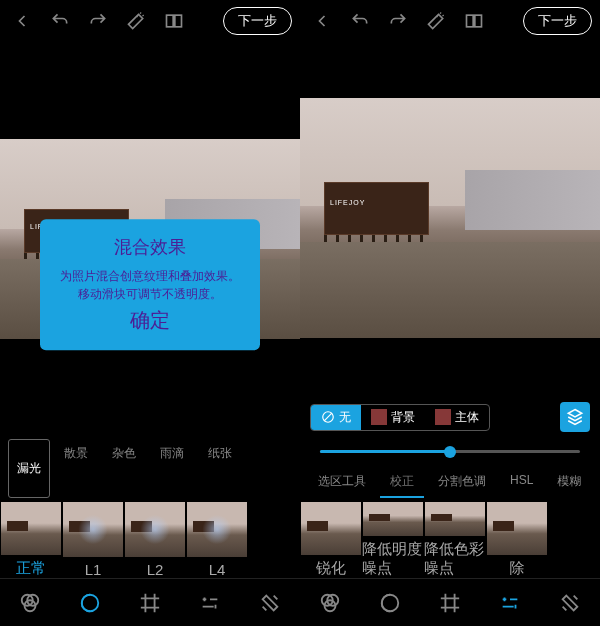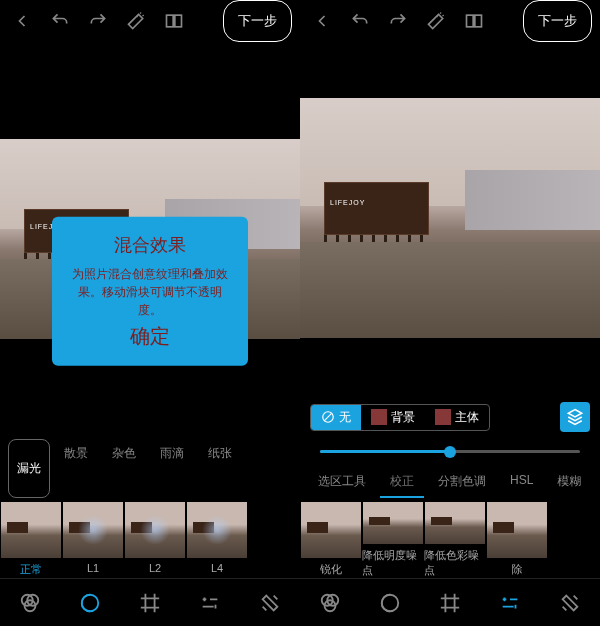--- a/index.html
+++ b/index.html
@@ -1,53 +1,53 @@
 <!DOCTYPE html>
 <html><head>
 <meta charset="utf-8">
 <style>
 *{margin:0;padding:0;box-sizing:border-box;font-family:sans-serif}
 body{background:#fff;display:flex;width:600px;height:626px;overflow:hidden}
 .screen{width:300px;height:626px;background:#000;position:relative;display:flex;flex-direction:column}
-.topbar{height:42px;display:flex;padding:0 8px;gap:12px}
+.topbar{height:42px;display:flex;align-items:center;padding:0 8px;gap:12px}
 .topbar-left{display:flex;align-items:center;gap:10px;flex:1}
 .icon-btn{width:28px;height:28px;display:flex;align-items:center;justify-content:center;color:#888;cursor:pointer}
 .icon-btn svg{width:20px;height:20px}
 .next-btn{border:1.5px solid #fff;color:#fff;padding:4px 14px;border-radius:16px;font-size:13px;cursor:pointer;background:none}
 .canvas{flex:1;position:relative;display:flex;align-items:center;justify-content:center;overflow:hidden}
 .photo{width:100%;height:200px;background:linear-gradient(180deg,#d8c9c7 0%,#c8b8b6 35%,#b8a8a2 45%,#8a7a70 55%,#6a5a4e 70%,#4a3e36 100%);position:relative}
 .sky{position:absolute;left:0;right:0;top:0;height:45%;background:linear-gradient(180deg,#d8cdc8,#c9bcb5)}
 .buildings{position:absolute;right:0;top:30%;width:45%;height:25%;background:linear-gradient(90deg,#a8a4a8,#b8b4b8)}
 .container-box{position:absolute;left:8%;top:35%;width:35%;height:22%;background:#3a2418;border:1px solid #5a3a28}
 .container-text{position:absolute;left:10%;top:42%;font-size:7px;color:#fff;letter-spacing:1px}
 .water{position:absolute;left:0;right:0;bottom:0;height:40%;background:linear-gradient(180deg,#7a6e62,#5a4e42)}
 .pillars{position:absolute;left:8%;top:57%;width:35%;height:15%;background:repeating-linear-gradient(90deg,#2a1e14 0,#2a1e14 3px,transparent 3px,transparent 12px)}
-.popup{position:absolute;background:#1ba3e0;color:#7f1d1d;padding:16px 20px;border-radius:6px;text-align:center;width:196px;top:50%;left:50%;transform:translate(-50%,-15%)}
+.popup{position:absolute;background:#1ba3e0;color:#4c1d95;padding:16px 20px;border-radius:6px;text-align:center;width:220px;top:50%;left:50%;transform:translate(-50%,-15%)}
 .popup-title{font-size:18px;margin-bottom:8px}
 .popup-body{font-size:12px;line-height:1.5;margin-bottom:4px}
 .popup-ok{font-size:20px;cursor:pointer;display:inline-block}
 .mask-row{display:flex;align-items:center;padding:8px 10px;gap:6px}
 .mask-pill{display:flex;align-items:center;border:1px solid #555;border-radius:4px;overflow:hidden}
 .mask-opt{display:flex;align-items:center;gap:4px;padding:4px 10px;font-size:12px;color:#fff;cursor:pointer}
 .mask-opt.active{background:#1ba3e0}
 .mask-thumb{width:16px;height:16px;background:#863838}
 .layers-btn{margin-left:auto;width:30px;height:30px;background:#1ba3e0;border-radius:4px;display:flex;align-items:center;justify-content:center;cursor:pointer}
 .slider-row{padding:10px 20px;display:flex;align-items:center}
 .slider{flex:1;height:3px;background:#555;position:relative;border-radius:2px}
 .slider-fill{position:absolute;left:0;height:100%;background:#1ba3e0;width:50%;border-radius:2px}
 .slider-knob{position:absolute;left:50%;top:50%;transform:translate(-50%,-50%);width:12px;height:12px;background:#1ba3e0;border-radius:50%}
 .cat-row{display:flex;padding:4px 8px;gap:4px;overflow:hidden}
 .cat{font-size:12px;color:#888;padding:6px 10px;cursor:pointer;white-space:nowrap}
-.cat.first{color:#fff;border:1px solid #666;border-radius:8px;padding:20px 8px}
+.cat.first{color:#fff;border:1px solid #666;border-radius:3px;padding:20px 8px}
 .cat.active{color:#737373;border-bottom:2px solid #1ba3e0}
 .thumbs{display:flex;overflow:hidden;height:76px}
 .thumb{flex:0 0 62px;display:flex;flex-direction:column;align-items:center;cursor:pointer}
 .thumb-img{width:60px;height:56px;background:linear-gradient(180deg,#c8b8b0 40%,#6a5a4e 60%,#4a3e36);position:relative}
 .thumb-img::before{content:'';position:absolute;left:10%;top:35%;width:35%;height:20%;background:#3a2418}
-.thumb-label{font-size:11px;color:#aaa;margin-top:4px}
+.thumb-label{font-size:15px;color:#aaa;margin-top:4px}
 .thumb.active .thumb-label{color:#1ba3e0}
 .thumb.flare .thumb-img::after{content:'';position:absolute;left:20%;top:20%;width:60%;height:60%;background:radial-gradient(circle,rgba(180,210,255,.6),transparent 60%);transform:rotate(-30deg)}
 .bottom-nav{display:flex;justify-content:space-around;align-items:center;height:48px;border-top:1px solid #222}
 .nav-btn{color:#888;cursor:pointer;display:flex;align-items:center;justify-content:center;width:40px;height:40px}
 .nav-btn.active{color:#1ba3e0}
 .nav-btn svg{width:22px;height:22px}
 .screen.right .photo{height:240px}
 </style>
 </head>
 <body>

